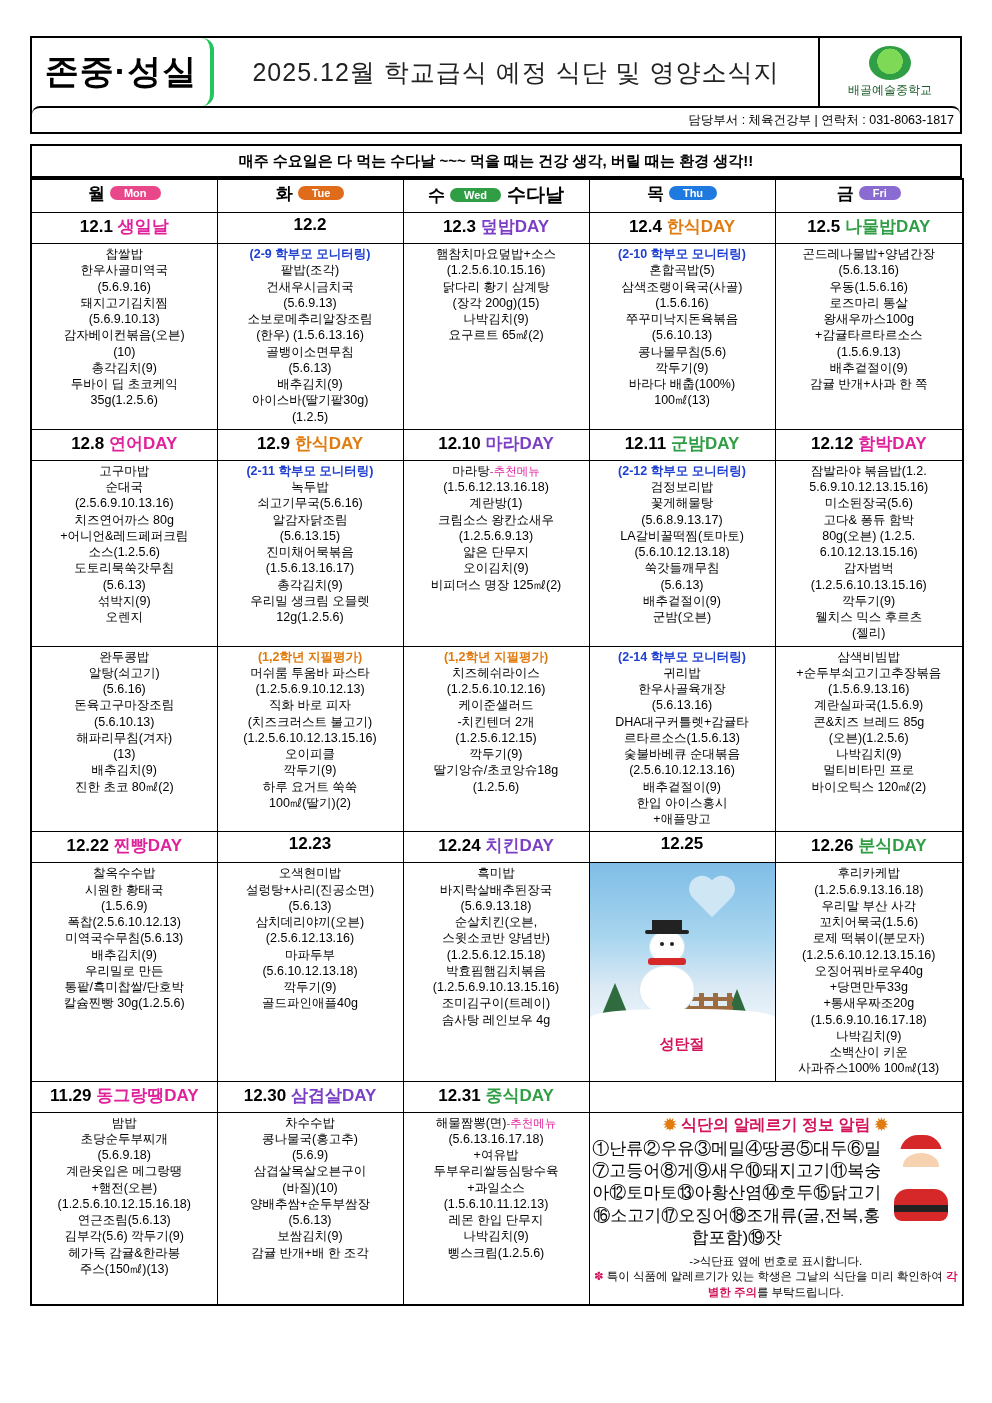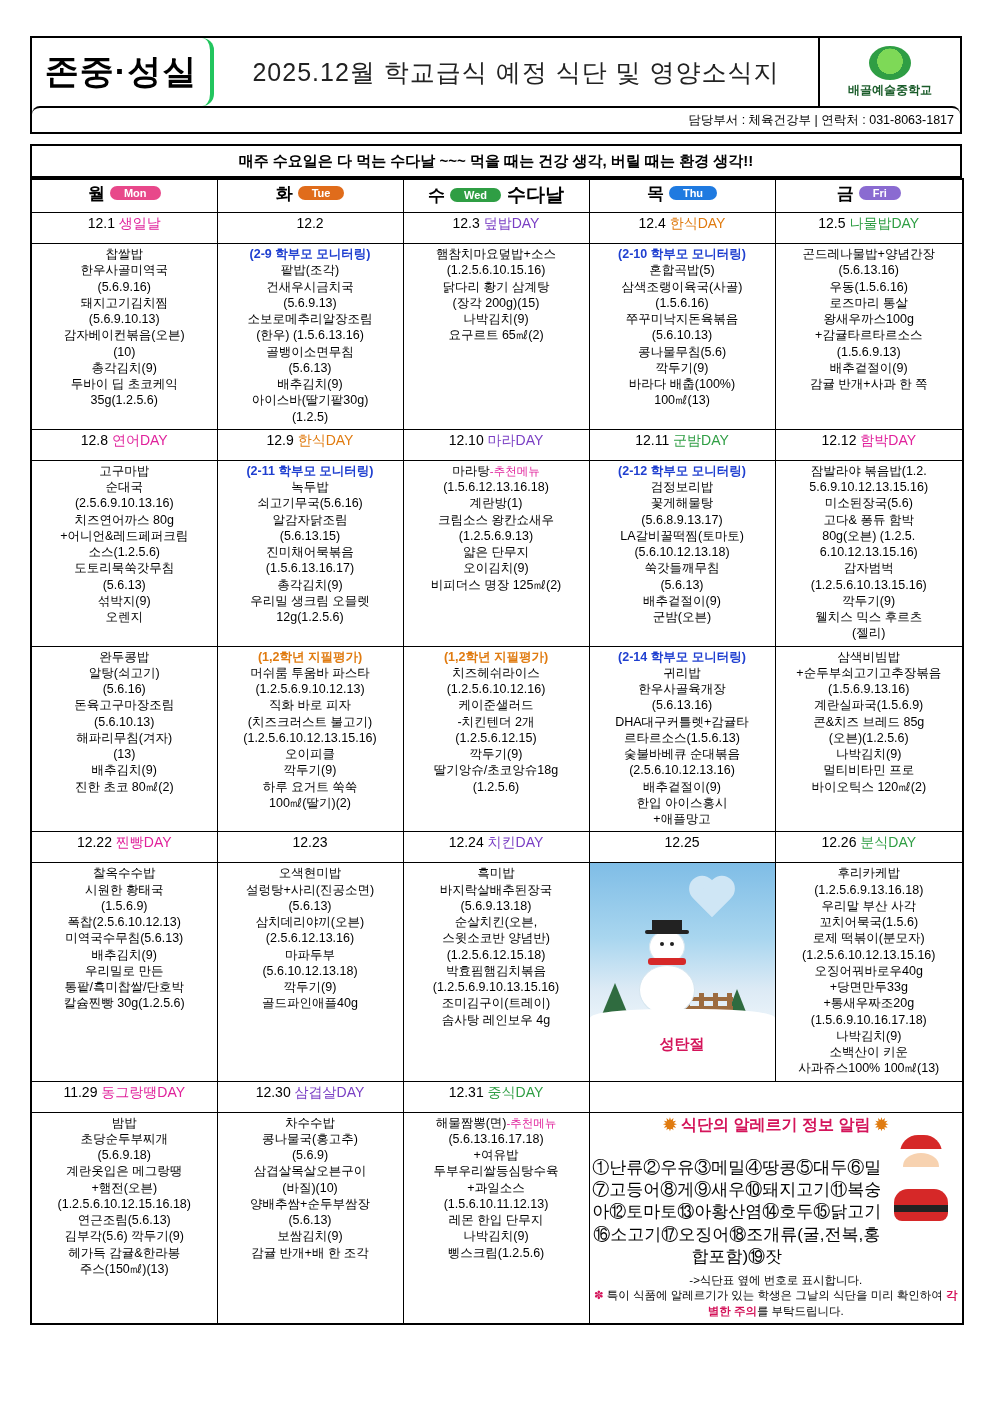--- a/index.html
+++ b/index.html
@@ -15,41 +15,41 @@
   
   .header{border:2px solid #000;display:flex;flex-direction:column;}
   .header-top{display:flex;align-items:stretch;height:68px;}
   .h-motto{width:178px;border-right:4px solid #22c55e;display:flex;align-items:center;justify-content:center;
     font-weight:bold;font-size:34px;letter-spacing:1px;border-radius:12px;}
   .h-title{flex:1;display:flex;align-items:center;justify-content:center;border-right:2px solid #000;
     font-size:25px;letter-spacing:1px;color:#222;}
   .h-logo{width:140px;display:flex;flex-direction:column;align-items:center;justify-content:center;gap:2px;}
   .h-logo .emblem{width:42px;height:34px;border-radius:50%;background:radial-gradient(circle at 50% 45%, #7ed957 0 45%, #2f9e44 46% 100%);
     display:flex;align-items:center;justify-content:center;color:#fff;font-size:13px;font-weight:bold;}
-  .h-logo .schoolname{font-size:12px;color:#1a5c2a;font-weight:bold;}
+  .h-logo .schoolname{font-size:12px;color:#1a5c2a;font-weight:normal;}
   .header-bottom{height:24px;border-top:2px solid #000;display:flex;align-items:center;justify-content:flex-end;padding-right:6px;
     font-size:12.5px;border-radius:8px;}
 
   
   .notice{margin-top:10px;border:2px solid #000;height:30px;display:flex;align-items:center;justify-content:center;
     font-weight:bold;font-size:15px;}
 
   
   table.menu{border-collapse:collapse;width:932px;margin-top:0;border:2px solid #000;table-layout:fixed;}
   table.menu td{border:1px solid #000;vertical-align:top;text-align:center;padding:2px 2px 4px 2px;}
   .dayhead td{height:26px;vertical-align:middle;font-size:17px;font-weight:bold;border-top:none;}
   .daychip{display:inline-block;margin-left:5px;font-size:11px;font-weight:bold;color:#fff;border-radius:9px;padding:1px 14px;vertical-align:2px;}
   .chip-mon{background:#e8488a;}
   .chip-tue{background:#e06c1b;}
   .chip-wed{background:#2f9e44;}
   .chip-thu{background:#1f7ae0;}
   .chip-fri{background:#8a6bd1;}
   .sudanal{font-size:19px;font-weight:bold;margin-left:6px;}
 
-  .datecell{height:24px;vertical-align:middle;font-size:14px;font-weight:normal;border-bottom:1px solid #000;}
+  .datecell{height:24px;vertical-align:middle;font-size:17px;font-weight:bold;border-bottom:1px solid #000;}
   .date-row td{border-bottom:1px dashed #000;}
   .tag-pink{color:#e0219b;}
   .tag-purple{color:#7a3fc4;}
   .tag-orange{color:#e07b10;}
   .tag-green{color:#2f9e44;}
 
   .mealcell{font-size:12.5px;line-height:1.30;padding-top:3px;}
   .mon-note{color:#1f3fd0;font-weight:bold;}
   .pur-note{color:#7a3fc4;font-weight:bold;}
   .rec{color:#e0219b;font-size:11.5px;}
@@ -75,21 +75,21 @@
   .fence{position:absolute;bottom:14px;left:44%;width:70px;height:24px;}
   .fence i{position:absolute;bottom:0;width:5px;height:24px;background:#9c6b3f;}
   .fence i:nth-child(1){left:0;} .fence i:nth-child(2){left:14px;} .fence i:nth-child(3){left:28px;}
   .fence i:nth-child(4){left:42px;} .fence i:nth-child(5){left:56px;}
   .fence b{position:absolute;left:0;width:62px;height:4px;background:#9c6b3f;}
   .fence b:nth-of-type(1){bottom:16px;} .fence b:nth-of-type(2){bottom:7px;}
   .xmas-label{text-align:center;font-size:15px;font-weight:bold;color:#d4145a;padding:4px 0 2px 0;}
 
   
   .allergy{padding:4px 6px 4px 6px;text-align:left;position:relative;}
-  .allergy-title{text-align:center;font-size:16px;font-weight:bold;color:#d4145a;margin-bottom:21px;}
+  .allergy-title{text-align:center;font-size:16px;font-weight:bold;color:#d4145a;margin-bottom:2px;}
   .allergy-title .sun{color:#e07b10;}
   .allergy-list{font-size:17px;line-height:1.32;padding-right:78px;}
   .allergy-notes{font-size:11.5px;line-height:1.35;margin-top:4px;}
   .allergy-notes .star{color:#d4145a;}
   .allergy-notes .warn{color:#d4145a;font-weight:bold;}
   .santa{position:absolute;right:4px;top:22px;width:74px;height:86px;}
   .santa .s-hat{position:absolute;left:16px;top:0;width:42px;height:18px;background:#d62828;border-radius:18px 18px 0 0;}
   .santa .s-hat:after{content:"";position:absolute;left:-3px;top:14px;width:48px;height:6px;background:#fff;border-radius:3px;}
   .santa .s-face{position:absolute;left:19px;top:18px;width:36px;height:26px;background:#f7d2b0;border-radius:50%;}
   .santa .s-beard{position:absolute;left:14px;top:32px;width:46px;height:28px;background:#fff;border-radius:0 0 50% 50%;}

